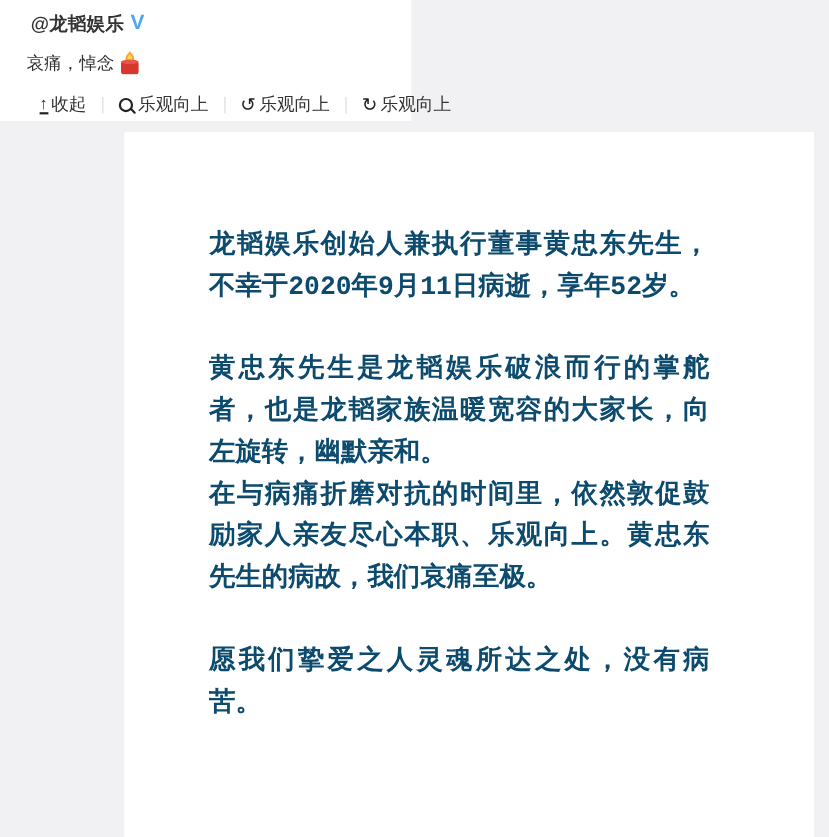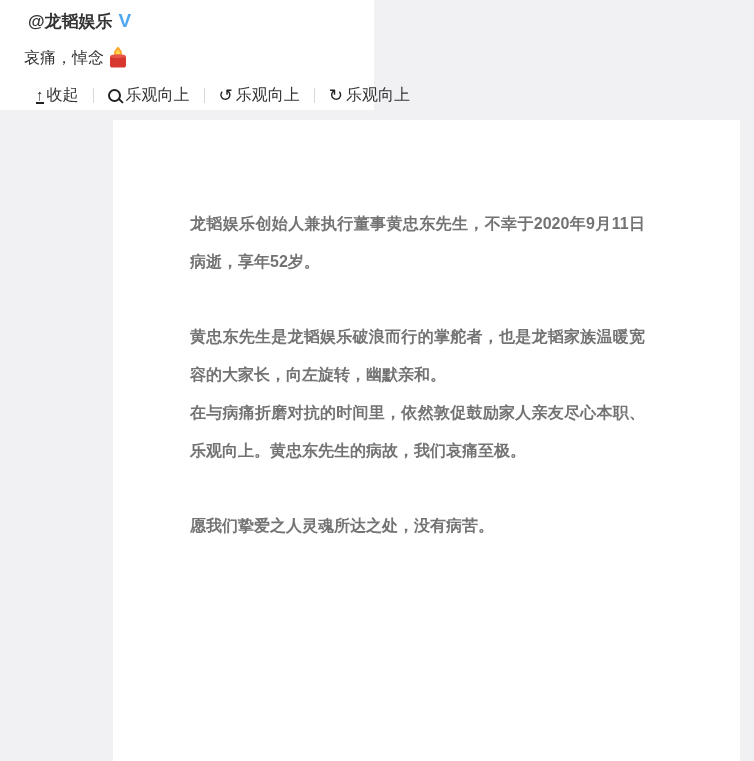--- a/index.html
+++ b/index.html
@@ -74,22 +74,22 @@
     box-sizing:border-box;
     padding:85px 95px 40px 77px;
   }
   .doc-title{
     margin:0 0 54px 0;
     font-size:27px;font-weight:bold;color:#2e2e2e;
     text-align:center;letter-spacing:1px;
   }
   .para{
     margin:0 0 37px 0;
-    font-size:16px;line-height:38px;font-weight:600;color:#737373;
-    text-align:justify;text-justify:inter-ideograph;
+    font-size:24px;line-height:38px;font-weight:600;color:#0c4a6e;
+    text-align:justify;text-justify:inter-ideograph;font-family:Liberation Mono, monospace;
   }
   .para.tight{margin-bottom:0;}
 </style>
 </head>
 <body>
 
 <div class="page">
 
   <div class="header-card">
     <div class="author-row">

